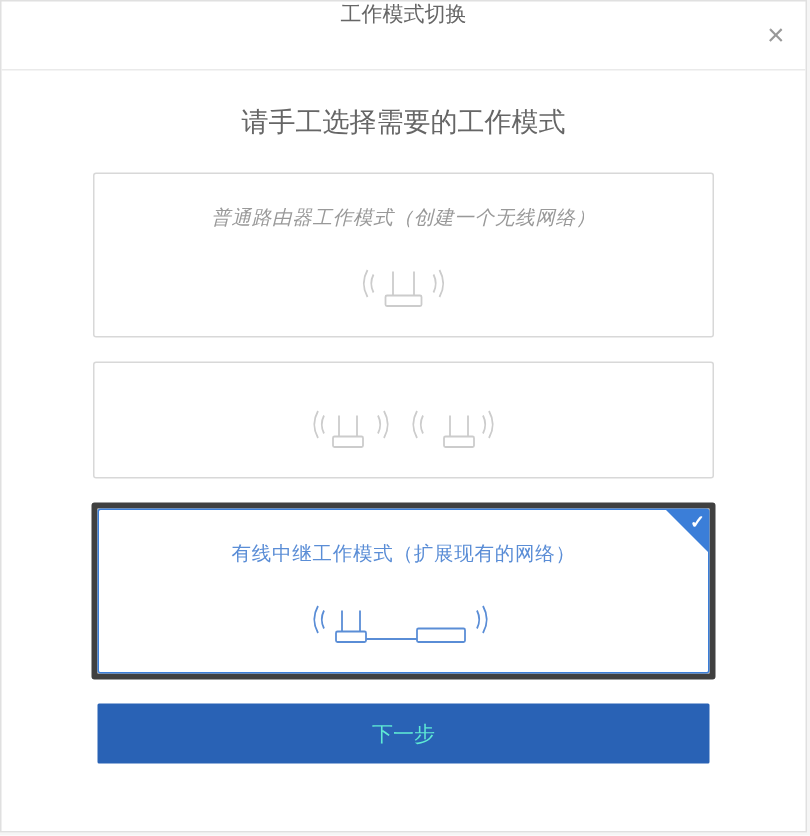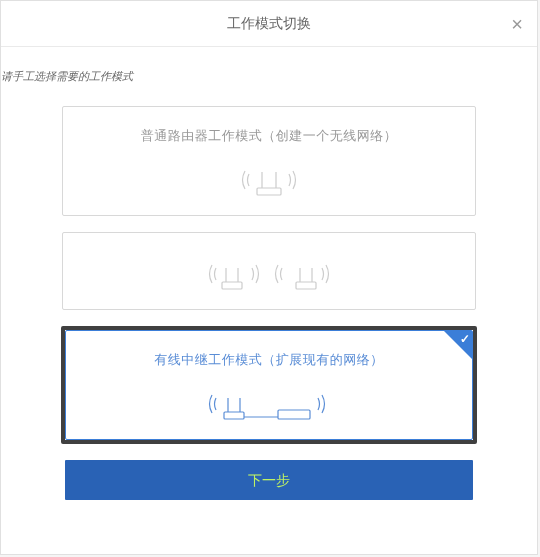--- a/index.html
+++ b/index.html
@@ -28,21 +28,20 @@
       background: #fff;
       width: 538px;
       height: 555px;
       border: 1px solid #e0e0e0;
       position: relative;
     }
     .header {
       height: 46px;
       border-bottom: 1px solid #eaeaea;
       display: flex;
-      align-items: center;
       justify-content: center;
       position: relative;
     }
     .header-title {
       font-size: 14px;
       color: #666;
       font-weight: normal;
     }
     .close-btn {
       position: absolute;
@@ -51,28 +50,28 @@
       transform: translateY(-50%);
       cursor: pointer;
       color: #999;
       font-size: 20px;
       line-height: 1;
     }
     .content {
       padding: 22px 0 0 0;
     }
     .instruction {
-      text-align: left;
-      font-size: 11px;
+      text-align: center;
+      font-size: 18px;
       color: #666;
       margin-bottom: 22px;
-      font-style: italic;
     }
     .options {
       padding: 0 61px;
+      font-style: italic;
     }
     .option-card {
       border: 1px solid #d8d8d8;
       border-radius: 2px;
       margin-bottom: 16px;
       padding: 20px 12px 14px 12px;
       cursor: pointer;
       position: relative;
       background: #fff;
     }
@@ -119,21 +118,21 @@
       position: absolute;
       top: 1px;
       right: -26px;
       color: #fff;
       font-size: 12px;
       font-weight: bold;
     }
     .next-btn {
       margin: 0 64px;
       background: #2962b5;
-      color: #bef264;
+      color: #5eead4;
       text-align: center;
       height: 40px;
       line-height: 40px;
       font-size: 14px;
       cursor: pointer;
       border-radius: 1px;
     }
     svg { display: block; }
   </style>
 </head>

